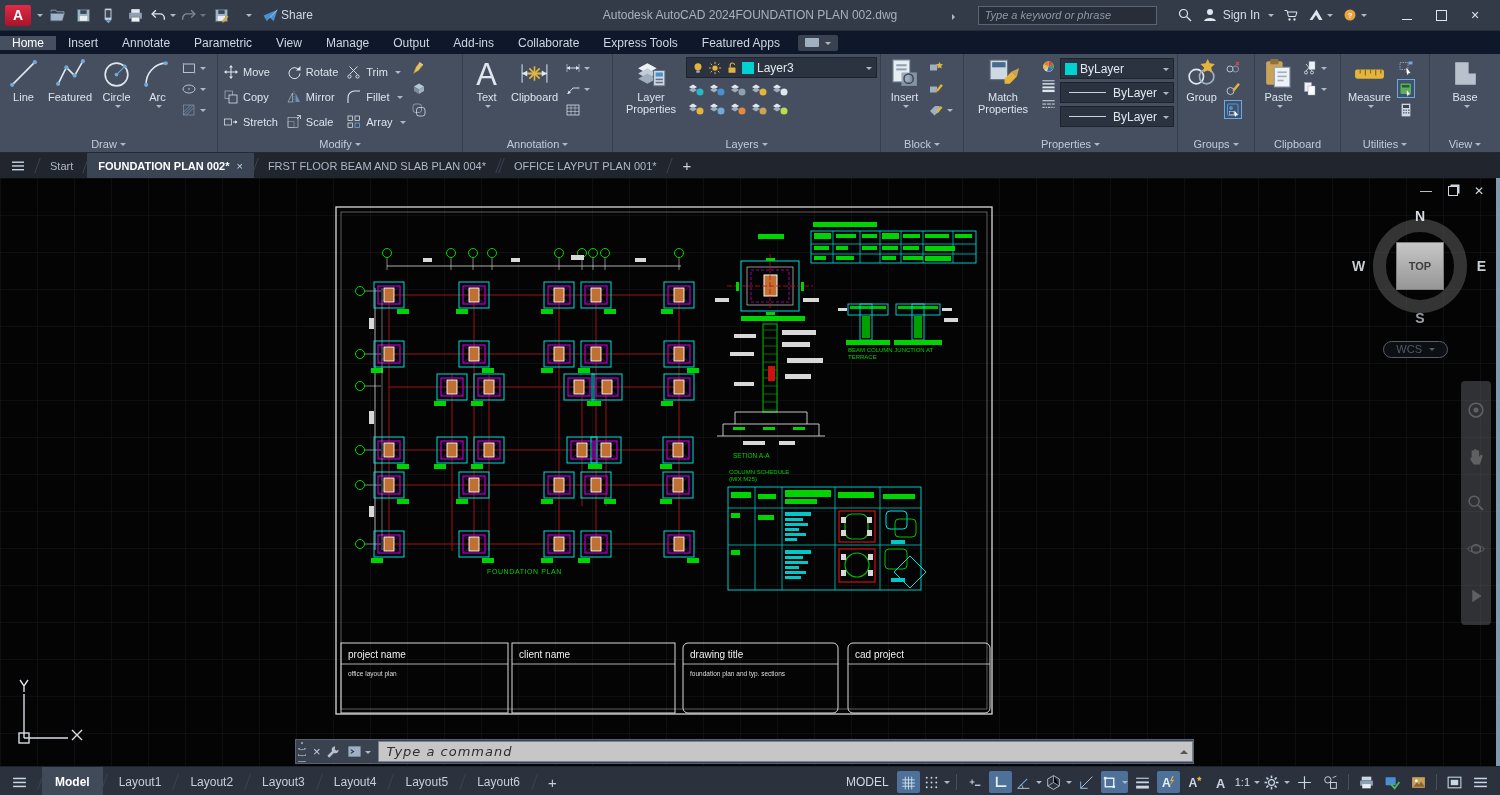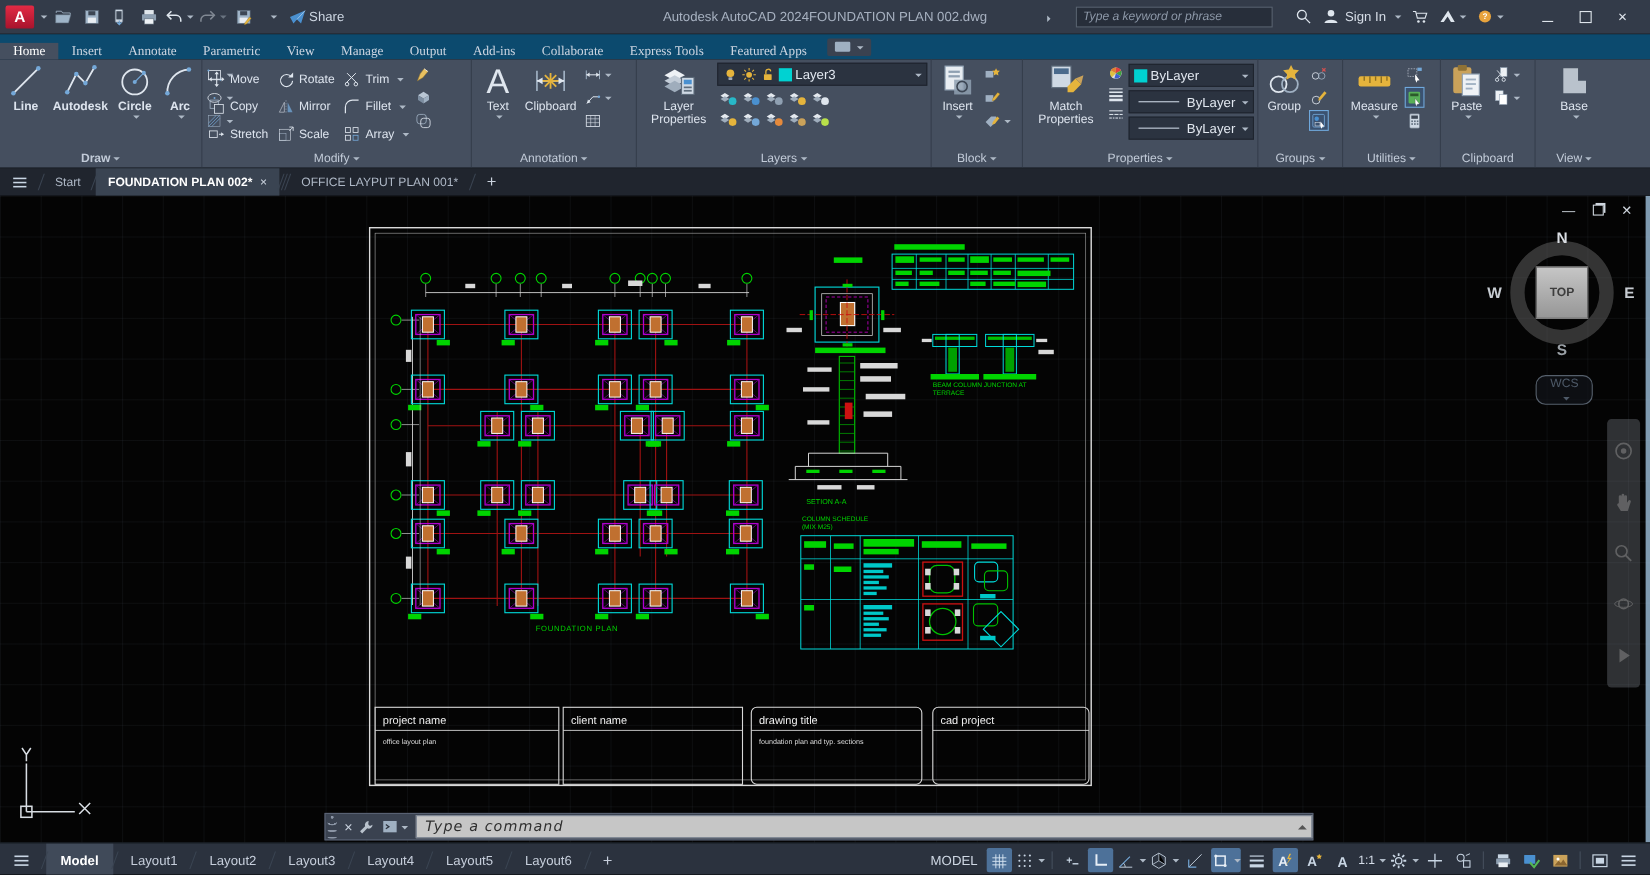--- a/index.html
+++ b/index.html
@@ -19,21 +19,21 @@
   .tb-right{margin-left:auto;display:flex;align-items:center;gap:9px;padding-right:8px;z-index:3;}
   .searchwrap{display:flex;align-items:center;gap:20px;}
   .searchbox{width:165px;height:17px;background:#272e3a;border:1px solid #5a6472;color:#8d98a8;font-style:italic;font-size:11px;display:flex;align-items:center;padding:0 6px;}
   .tbicon svg{width:16px;height:16px;}
   .signin{display:flex;align-items:center;gap:5px;color:#d6dde7;}
   .winbtns{display:flex;align-items:center;gap:0;margin-left:14px;}
   .winbtn{width:34px;height:26px;display:flex;align-items:center;justify-content:center;color:#dfe5ec;font-size:14px;}
   .ico-min{display:inline-block;width:10px;height:1px;background:#dfe5ec;margin-top:8px;}
   .ico-max{display:inline-block;width:9px;height:9px;border:1px solid #dfe5ec;}
   
-  .ribbontabs{height:23px;background:#0c4a6e;display:flex;align-items:flex-end;color:#ced6e2;font-family:Liberation Serif, serif;}
+  .ribbontabs{height:23px;background:#0f172a;display:flex;align-items:center;color:#ced6e2;}
   .rtab{padding:0 12px;display:flex;align-items:center;cursor:default;}
   .rtab.active{background:#454F5F;color:#fff;}
   .rtab-menu{margin-left:6px;display:flex;align-items:center;background:#3a4250;padding:0 7px;align-self:center;height:16px;border-radius:2px;}
   .rtab-menu .pic{width:14px;height:9px;background:#9fb0c2;border-radius:1px;margin-right:3px;}
   
   .ribbon{height:98px;background:#454F5F;display:flex;border-bottom:1px solid #232a34;}
   .panel{display:flex;flex-direction:column;border-right:1px solid #353e4c;box-sizing:border-box;}
   .pbody{flex:1;display:flex;align-items:flex-start;padding:3px 3px 0;}
   .plabel{height:16px;font-size:11px;color:#c2cbd8;display:flex;align-items:center;justify-content:center;}
   .bigbtn{display:flex;flex-direction:column;align-items:center;font-size:11px;color:#dde4ee;padding:0 4px;text-align:center;line-height:12px;}
@@ -75,21 +75,21 @@
   #cad{position:absolute;left:335px;top:28px;}
   
   .vc{position:absolute;right:26px;top:34px;width:108px;height:108px;z-index:4;}
   .vc .ring{position:absolute;left:7px;top:7px;width:68px;height:68px;border:13px solid rgba(92,92,92,.55);border-radius:50%;}
   .vc .dir{position:absolute;color:#9aa0a6;font-weight:bold;font-size:14px;}
   .vc .n{top:-4px;left:50%;transform:translateX(-50%);color:#d9dde2;}
   .vc .s{bottom:-6px;left:50%;transform:translateX(-50%);}
   .vc .w{left:-14px;top:50%;transform:translateY(-50%);color:#c7ccd2;}
   .vc .e{right:-12px;top:50%;transform:translateY(-50%);color:#c7ccd2;}
   .vc .top{position:absolute;left:50%;top:50%;transform:translate(-50%,-50%);width:46px;height:46px;background:linear-gradient(#c6c6c6,#969696);border:1px solid #7e7e7e;color:#3d3d3d;font-size:11px;font-weight:bold;display:flex;align-items:center;justify-content:center;}
-  .wcs{position:absolute;right:52px;top:163px;padding:1px 12px 2px;border:1px solid #56606c;border-radius:9px;color:#4e5a68;background:rgba(18,22,28,.65);font-size:11px;z-index:4;display:flex;align-items:center;gap:4px;flex-direction:column;}
+  .wcs{position:absolute;right:52px;top:163px;padding:1px 12px 2px;border:1px solid #56606c;border-radius:9px;color:#4e5a68;background:rgba(18,22,28,.65);font-size:11px;z-index:4;display:flex;align-items:center;gap:4px;}
   .wcs .dd{border-top-color:#4e5a68;}
   
   .navbar{position:absolute;right:9px;top:203px;width:30px;height:232px;background:rgba(118,124,132,.38);border-radius:4px;display:flex;flex-direction:column;align-items:center;justify-content:space-around;padding:6px 0;z-index:3;}
   .navbar svg{width:20px;height:20px;opacity:.55;}
   
   .ucs{position:absolute;left:6px;top:494px;z-index:2;}
   
   .cmdbar{position:absolute;left:295px;top:561px;width:897px;height:23px;display:flex;align-items:center;background:#3a4250;border:1px solid #586172;z-index:6;}
   .cmd-dots{width:8px;height:100%;background:repeating-radial-gradient(circle at 50% 3px,#8b95a5 0 1px,transparent 1.6px 6px);margin:0 2px;}
   .cmd-x{color:#c9d2de;padding:0 5px;font-size:13px;}
@@ -273,21 +273,21 @@
     <span class="rtab">Express Tools</span>
     <span class="rtab">Featured Apps</span>
     <span class="rtab-menu">
       <span class="pic"></span>
       <span class="dd"></span>
     </span>
   </div>
 
 <div class="ribbon">
 
-  <div class="panel" style="width:184px;font-weight:bold;">
+  <div class="panel" style="width:218px;">
     <div class="pbody">
       <div class="bigbtn">
           <span class="bicon">
             <svg viewBox="0 0 32 32">
               <line x1="5" y1="27" x2="27" y2="5" stroke="#dfe6ee" stroke-width="1.6"></line>
               <circle cx="5" cy="27" r="2" fill="#74a8d8"></circle>
               <circle cx="27" cy="5" r="2" fill="#74a8d8"></circle>
             </svg>
           </span>
           <span>Line</span>
@@ -295,21 +295,21 @@
       <div class="bigbtn">
           <span class="bicon">
             <svg viewBox="0 0 32 32">
               <path d="M4 26L12 10l8 8 8-14" fill="none" stroke="#dfe6ee" stroke-width="1.6"></path>
               <circle cx="4" cy="26" r="2" fill="#74a8d8"></circle>
               <circle cx="12" cy="10" r="2" fill="#74a8d8"></circle>
               <circle cx="20" cy="18" r="2" fill="#74a8d8"></circle>
               <circle cx="28" cy="4" r="2" fill="#74a8d8"></circle>
             </svg>
           </span>
-          <span>Autodesk</span>
+          <span>Featured</span>
         </div>
       <div class="bigbtn">
           <span class="bicon">
             <svg viewBox="0 0 32 32">
               <circle cx="16" cy="17" r="11" fill="none" stroke="#dfe6ee" stroke-width="1.6"></circle>
               <line x1="16" y1="17" x2="24" y2="9" stroke="#74a8d8"></line>
               <circle cx="16" cy="17" r="1.8" fill="#74a8d8"></circle>
               <circle cx="24" cy="9" r="1.8" fill="#74a8d8"></circle>
             </svg>
           </span>
@@ -853,20 +853,66 @@
             </span>
           </span>
       </div>
     </div>
     <div class="plabel">
         <span>Groups</span>
         <span class="dd"></span>
       </div>
   </div>
 
+  <div class="panel" style="width:86px;">
+    <div class="pbody">
+      <div class="bigbtn">
+          <span class="bicon">
+            <svg viewBox="0 0 32 32">
+              <rect x="4" y="4" width="16" height="23" rx="2" fill="#caa25a"></rect>
+              <rect x="8" y="2" width="8" height="5" rx="1" fill="#8f7236"></rect>
+              <rect x="12" y="10" width="15" height="19" fill="#eef2f6" stroke="#8fa0b2"></rect>
+              <g fill="#9fb0c2">
+                <rect x="15" y="14" width="9" height="1.6"></rect>
+                <rect x="15" y="18" width="9" height="1.6"></rect>
+                <rect x="15" y="22" width="6" height="1.6"></rect>
+              </g>
+            </svg>
+          </span>
+          <span>Paste</span>
+          <span class="dd"></span>
+        </div>
+      <div class="minicol">
+        <span class="mini">
+            <span>
+              <svg viewBox="0 0 32 32">
+                <rect x="14" y="3" width="12" height="16" fill="#eef2f6" stroke="#8fa0b2"></rect>
+                <path d="M8 8l12 14M20 8L8 22" stroke="#dfe6ee" stroke-width="1.6"></path>
+                <circle cx="8" cy="25" r="3" fill="none" stroke="#dfe6ee" stroke-width="1.6"></circle>
+                <circle cx="20" cy="25" r="3" fill="none" stroke="#dfe6ee" stroke-width="1.6"></circle>
+              </svg>
+            </span>
+            <span class="dd"></span>
+          </span>
+        <span class="mini">
+            <span>
+              <svg viewBox="0 0 32 32">
+                <rect x="5" y="3" width="14" height="18" fill="#eef2f6" stroke="#8fa0b2"></rect>
+                <rect x="12" y="10" width="14" height="18" fill="#fff" stroke="#8fa0b2"></rect>
+              </svg>
+            </span>
+            <span class="dd"></span>
+          </span>
+      </div>
+    </div>
+    <div class="plabel">
+        <span>Clipboard</span>
+      </div>
+  </div>
+
   <div class="panel" style="width:89px;">
     <div class="pbody">
       <div class="bigbtn">
           <span class="bicon">
             <svg viewBox="0 0 32 32">
               <rect x="2" y="12" width="28" height="9" rx="2" fill="#e5b43c"></rect>
               <g stroke="#8a6d20" stroke-width="1.2">
                 <line x1="7" y1="12" x2="7" y2="16"></line>
                 <line x1="12" y1="12" x2="12" y2="18"></line>
                 <line x1="17" y1="12" x2="17" y2="16"></line>
@@ -911,66 +957,20 @@
                   <rect x="20" y="20" width="3" height="3"></rect>
                 </g>
               </svg>
             </span>
           </span>
       </div>
     </div>
     <div class="plabel">
         <span>Utilities</span>
         <span class="dd"></span>
-      </div>
-  </div>
-
-  <div class="panel" style="width:86px;">
-    <div class="pbody">
-      <div class="bigbtn">
-          <span class="bicon">
-            <svg viewBox="0 0 32 32">
-              <rect x="4" y="4" width="16" height="23" rx="2" fill="#caa25a"></rect>
-              <rect x="8" y="2" width="8" height="5" rx="1" fill="#8f7236"></rect>
-              <rect x="12" y="10" width="15" height="19" fill="#eef2f6" stroke="#8fa0b2"></rect>
-              <g fill="#9fb0c2">
-                <rect x="15" y="14" width="9" height="1.6"></rect>
-                <rect x="15" y="18" width="9" height="1.6"></rect>
-                <rect x="15" y="22" width="6" height="1.6"></rect>
-              </g>
-            </svg>
-          </span>
-          <span>Paste</span>
-          <span class="dd"></span>
-        </div>
-      <div class="minicol">
-        <span class="mini">
-            <span>
-              <svg viewBox="0 0 32 32">
-                <rect x="14" y="3" width="12" height="16" fill="#eef2f6" stroke="#8fa0b2"></rect>
-                <path d="M8 8l12 14M20 8L8 22" stroke="#dfe6ee" stroke-width="1.6"></path>
-                <circle cx="8" cy="25" r="3" fill="none" stroke="#dfe6ee" stroke-width="1.6"></circle>
-                <circle cx="20" cy="25" r="3" fill="none" stroke="#dfe6ee" stroke-width="1.6"></circle>
-              </svg>
-            </span>
-            <span class="dd"></span>
-          </span>
-        <span class="mini">
-            <span>
-              <svg viewBox="0 0 32 32">
-                <rect x="5" y="3" width="14" height="18" fill="#eef2f6" stroke="#8fa0b2"></rect>
-                <rect x="12" y="10" width="14" height="18" fill="#fff" stroke="#8fa0b2"></rect>
-              </svg>
-            </span>
-            <span class="dd"></span>
-          </span>
-      </div>
-    </div>
-    <div class="plabel">
-        <span>Clipboard</span>
       </div>
   </div>
 
   <div class="panel" style="width:70px;border-right:none;">
     <div class="pbody" style="justify-content:center;">
       <div class="bigbtn">
           <span class="bicon">
             <svg viewBox="0 0 32 32">
               <path d="M6 5h13v11h7v11H6z" fill="#b9c2cc"></path>
             </svg>
@@ -1002,20 +1002,23 @@
       <span class="fslash"></span>
       <span class="ftab">
         <span>Start</span>
       </span>
       <span class="fslash"></span>
       <span class="ftab active">
         <span>FOUNDATION PLAN 002*</span>
         <span class="x">×</span>
       </span>
       <span class="fslash"></span>
+      <span class="ftab">
+        <span>FRST FLOOR BEAM AND SLAB PLAN 004*</span>
+      </span>
       <span class="fslash"></span>
       <span class="fslash"></span>
       <span class="ftab">
         <span>OFFICE LAYPUT PLAN 001*</span>
       </span>
       <span class="fslash"></span>
     </span>
   <span class="fplus">+</span>
 </div>
 

